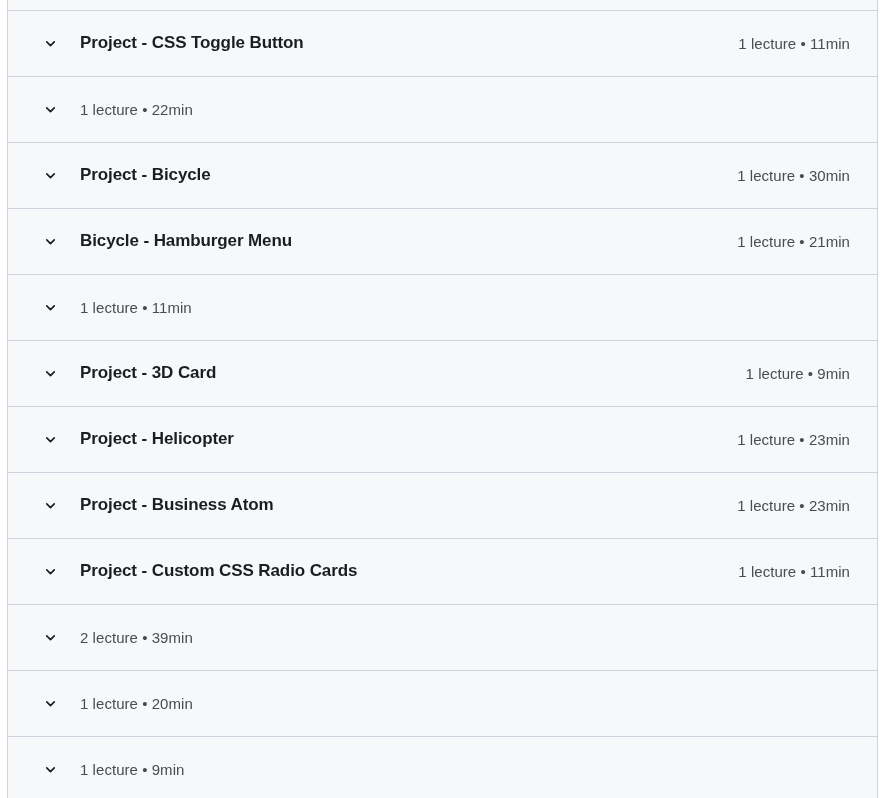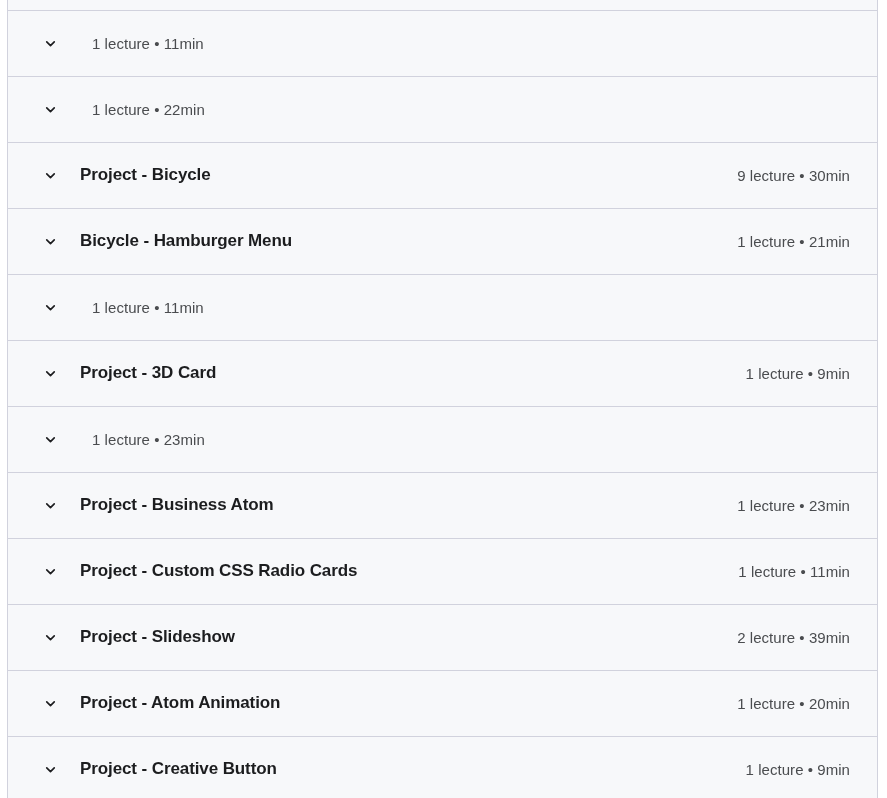--- a/index.html
+++ b/index.html
@@ -77,57 +77,57 @@
 
   .section-meta {
     flex: 0 0 auto;
     font-size: 15px;
     line-height: 1.2;
     font-weight: 400;
     color: #4a4c4f;
     white-space: nowrap;
     text-align: right;
     letter-spacing: 0.05px;
-    margin-left: 12px;
   }
 </style>
 </head>
 <body>
 
 <div class="page">
   <div class="curriculum" id="curriculum">
 
   <div class="section-row">
         <span class="section-title"></span>
         <span class="section-meta"></span>
       </div>
       <div class="section-row">
         <span class="chev">
           <svg width="15" height="15" viewBox="0 0 24 24" fill="none" stroke="#1c1d1f" stroke-width="2.6" stroke-linecap="round" stroke-linejoin="round">
             <polyline points="6 9.5 12 15.5 18 9.5"></polyline>
           </svg>
         </span>
+        <span class="section-title">Project - CSS Toggle Button</span>
         <span class="section-meta">1 lecture • 11min</span>
       </div>
       <div class="section-row">
         <span class="chev">
           <svg width="15" height="15" viewBox="0 0 24 24" fill="none" stroke="#1c1d1f" stroke-width="2.6" stroke-linecap="round" stroke-linejoin="round">
             <polyline points="6 9.5 12 15.5 18 9.5"></polyline>
           </svg>
         </span>
         <span class="section-meta">1 lecture • 22min</span>
       </div>
       <div class="section-row">
         <span class="chev">
           <svg width="15" height="15" viewBox="0 0 24 24" fill="none" stroke="#1c1d1f" stroke-width="2.6" stroke-linecap="round" stroke-linejoin="round">
             <polyline points="6 9.5 12 15.5 18 9.5"></polyline>
           </svg>
         </span>
         <span class="section-title">Project - Bicycle</span>
-        <span class="section-meta">9 lecture • 30min</span>
+        <span class="section-meta">1 lecture • 30min</span>
       </div>
       <div class="section-row">
         <span class="chev">
           <svg width="15" height="15" viewBox="0 0 24 24" fill="none" stroke="#1c1d1f" stroke-width="2.6" stroke-linecap="round" stroke-linejoin="round">
             <polyline points="6 9.5 12 15.5 18 9.5"></polyline>
           </svg>
         </span>
         <span class="section-title">Bicycle - Hamburger Menu</span>
         <span class="section-meta">1 lecture • 21min</span>
       </div>
@@ -147,20 +147,21 @@
         </span>
         <span class="section-title">Project - 3D Card</span>
         <span class="section-meta">1 lecture • 9min</span>
       </div>
       <div class="section-row">
         <span class="chev">
           <svg width="15" height="15" viewBox="0 0 24 24" fill="none" stroke="#1c1d1f" stroke-width="2.6" stroke-linecap="round" stroke-linejoin="round">
             <polyline points="6 9.5 12 15.5 18 9.5"></polyline>
           </svg>
         </span>
+        <span class="section-title">Project - Helicopter</span>
         <span class="section-meta">1 lecture • 23min</span>
       </div>
       <div class="section-row">
         <span class="chev">
           <svg width="15" height="15" viewBox="0 0 24 24" fill="none" stroke="#1c1d1f" stroke-width="2.6" stroke-linecap="round" stroke-linejoin="round">
             <polyline points="6 9.5 12 15.5 18 9.5"></polyline>
           </svg>
         </span>
         <span class="section-title">Project - Business Atom</span>
         <span class="section-meta">1 lecture • 23min</span>
@@ -173,35 +174,32 @@
         </span>
         <span class="section-title">Project - Custom CSS Radio Cards</span>
         <span class="section-meta">1 lecture • 11min</span>
       </div>
       <div class="section-row">
         <span class="chev">
           <svg width="15" height="15" viewBox="0 0 24 24" fill="none" stroke="#1c1d1f" stroke-width="2.6" stroke-linecap="round" stroke-linejoin="round">
             <polyline points="6 9.5 12 15.5 18 9.5"></polyline>
           </svg>
         </span>
-        <span class="section-title">Project - Slideshow</span>
         <span class="section-meta">2 lecture • 39min</span>
       </div>
       <div class="section-row">
         <span class="chev">
           <svg width="15" height="15" viewBox="0 0 24 24" fill="none" stroke="#1c1d1f" stroke-width="2.6" stroke-linecap="round" stroke-linejoin="round">
             <polyline points="6 9.5 12 15.5 18 9.5"></polyline>
           </svg>
         </span>
-        <span class="section-title">Project - Atom Animation</span>
         <span class="section-meta">1 lecture • 20min</span>
       </div>
       <div class="section-row">
         <span class="chev">
           <svg width="15" height="15" viewBox="0 0 24 24" fill="none" stroke="#1c1d1f" stroke-width="2.6" stroke-linecap="round" stroke-linejoin="round">
             <polyline points="6 9.5 12 15.5 18 9.5"></polyline>
           </svg>
         </span>
-        <span class="section-title">Project - Creative Button</span>
         <span class="section-meta">1 lecture • 9min</span>
       </div>
     </div>
 </div>
 
 </body></html>

